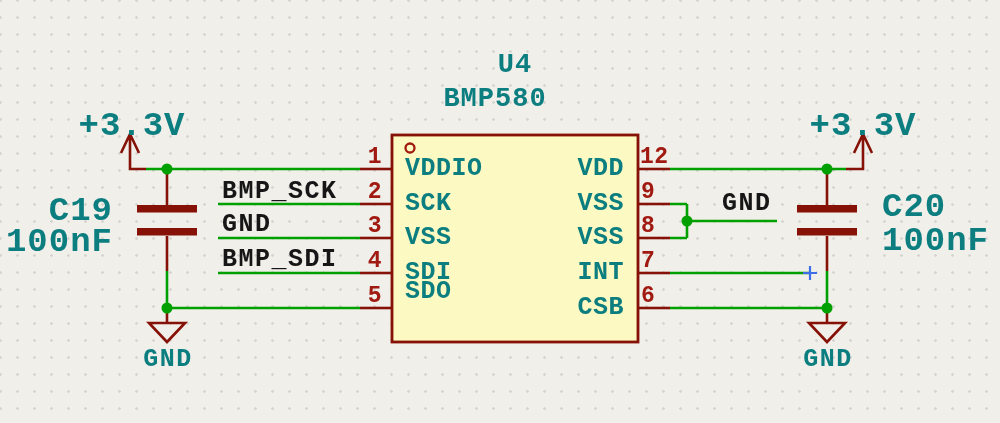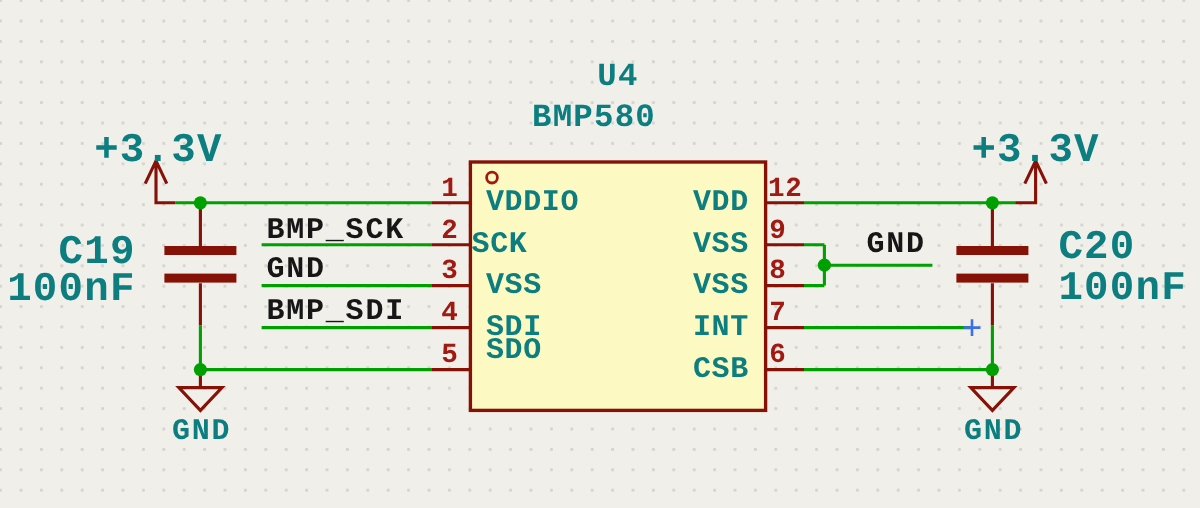--- a/index.html
+++ b/index.html
@@ -116,21 +116,21 @@
   <span class="t num" style="right:618px; top:250px;">4</span>
   <span class="t num" style="right:618px; top:285px;">5</span>
 
   <span class="t num" style="left:640px; top:146px;">12</span>
   <span class="t num" style="left:641px; top:181px;">9</span>
   <span class="t num" style="left:641px; top:215px;">8</span>
   <span class="t num" style="left:641px; top:250px;">7</span>
   <span class="t num" style="left:641px; top:285px;">6</span>
 
   <span class="t name teal" style="left:405px; top:156px;">VDDIO</span>
-  <span class="t name teal" style="left:393px; top:191px;text-align:right;">SCK</span>
+  <span class="t name teal" style="left:405px; top:191px;text-align:right;">SCK</span>
   <span class="t name teal" style="left:405px; top:225px;">VSS</span>
   <span class="t name teal" style="left:405px; top:260px;">SDI</span>
   <span class="t name teal" style="left:405px; top:279px;">SDO</span>
 
   <span class="t name teal" style="right:376px; top:156px;">VDD</span>
   <span class="t name teal" style="right:376px; top:191px;">VSS</span>
   <span class="t name teal" style="right:376px; top:225px;">VSS</span>
   <span class="t name teal" style="right:376px; top:260px;">INT</span>
   <span class="t name teal" style="right:376px; top:295px;margin-left:45px;">CSB</span>
 

